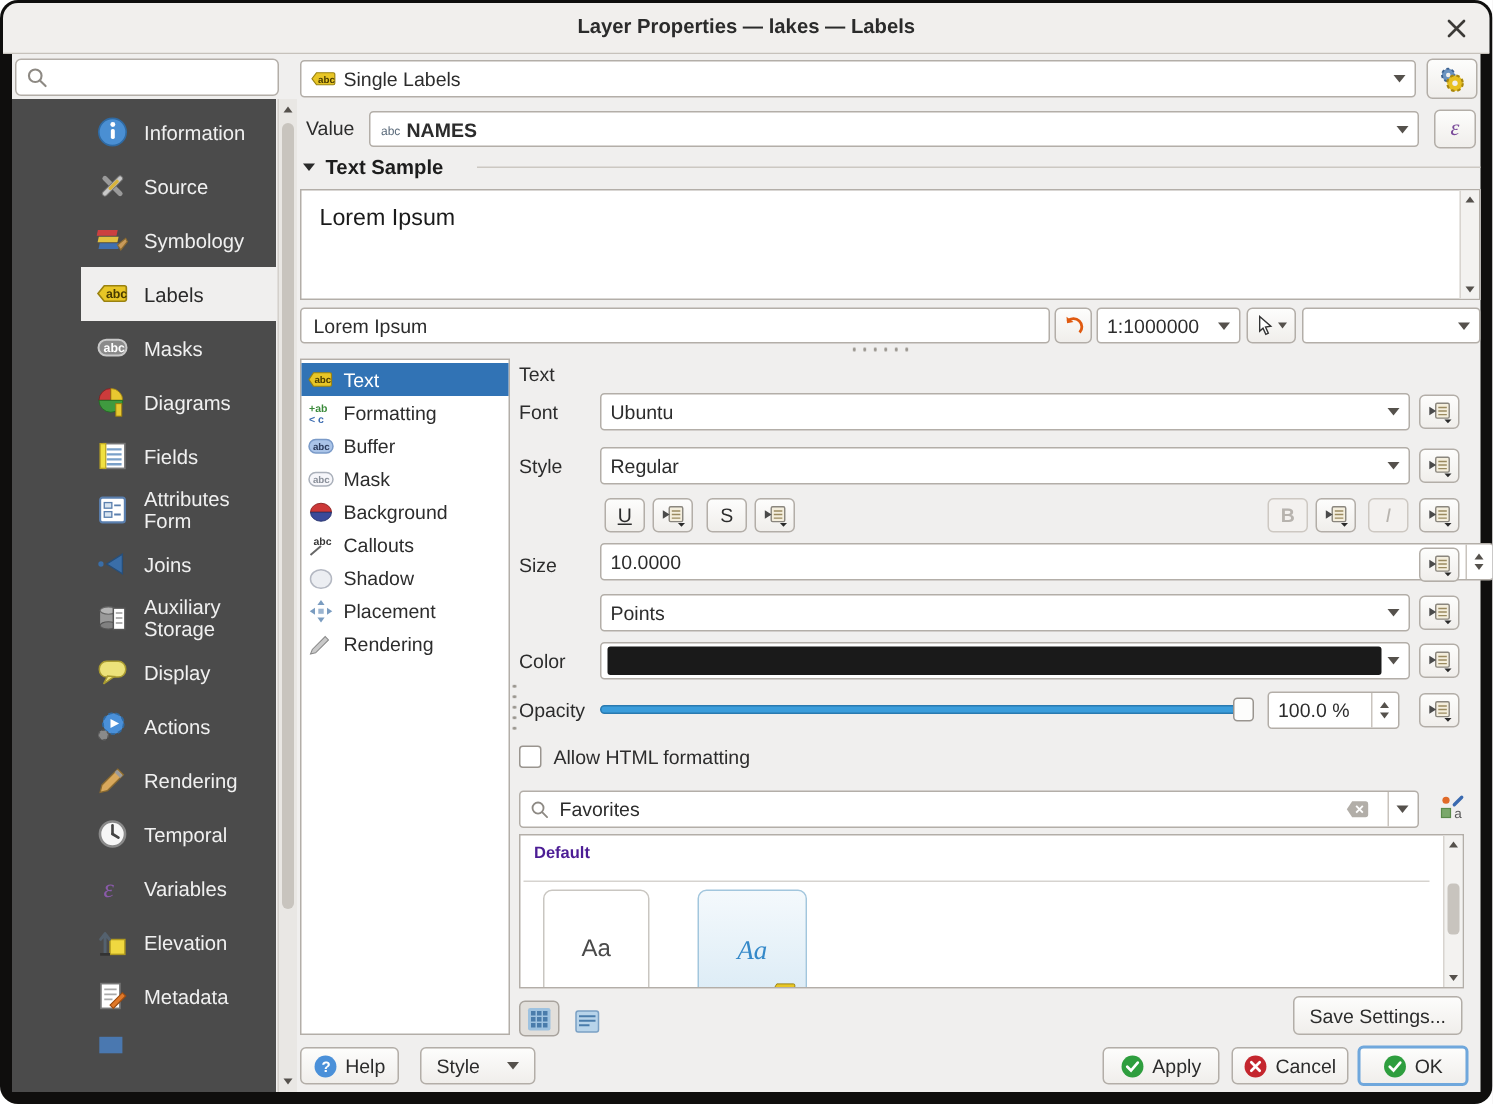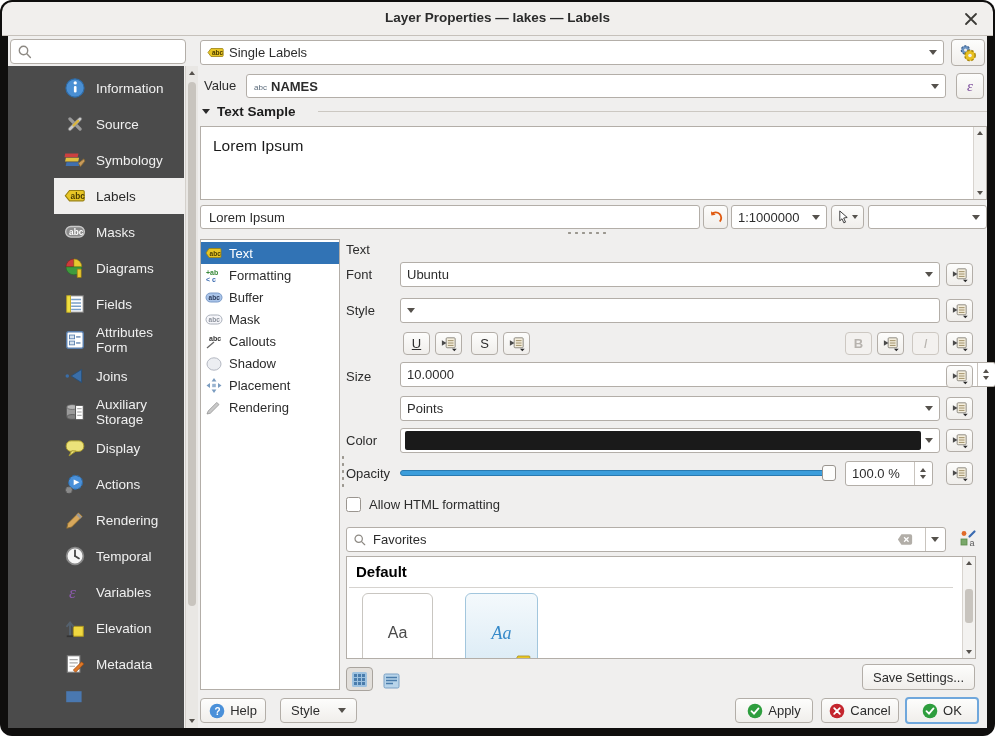--- a/index.html
+++ b/index.html
@@ -61,21 +61,21 @@
   .tab-item.sel { background:#3173b5; color:#fff; }
   .ticon { width:18px; height:17px; flex:0 0 18px; }
 
   .panel-title { position:absolute; left:146px; top:176px; font-size:13px; color:#2c2c2c; }
   .slider-wrap { position:absolute; left:200px; top:396px; width:436px; height:22px; }
   .slider-track { position:absolute; left:0; right:8px; top:8px; height:6px; background:#3b9ddb; border:1px solid #2a7ab0; border-radius:3px; }
   .slider-handle { position:absolute; right:0; top:3px; width:14px; height:16px; background:#fdfdfc; border:1px solid #9a958f; border-radius:3px; cursor:pointer; }
   .checkbox { position:absolute; left:146px; top:431px; width:15px; height:15px; background:#fff; border:1px solid #9a958f; border-radius:2.5px; cursor:pointer; }
 
   .default-box { position:absolute; left:146px; top:490px; width:630px; height:103px; background:#fff; border:1px solid #b3aea8; overflow:hidden; }
-  .default-title { position:absolute; left:9px; top:6px; font-size:15px; font-weight:bold; color:#000000; }
+  .default-title { position:absolute; left:9px; top:6px; font-size:11px; font-weight:bold; color:#4c1d95; }
   .default-rule { position:absolute; left:2px; right:22px; top:30px; border-top:1px solid #d6d3cf; }
   .style-card { position:absolute; top:36px; height:80px; border-radius:6px; display:flex; align-items:center; justify-content:center; cursor:pointer; }
   .card-default { left:15px; width:71px; background:#fff; border:1px solid #c9c6c1; font-size:16px; color:#4a4a4a; }
   .card-sel { left:118px; width:73px; background:linear-gradient(#f4f9fc,#d9eaf5); border:1px solid #a2c6dd; }
   .card-sel .aa { font-family:"Liberation Serif","DejaVu Serif",serif; font-style:italic; font-size:18px; color:#3589c9; }
   .abc-badge { position:absolute; right:6px; bottom:5px; }
 
   .toggle-btn { position:absolute; width:27px; height:24px; display:flex; align-items:center; justify-content:center; cursor:pointer; }
   .toggle-btn.pressed { background:#e2dfdb; border:1px solid #a9a49e; border-radius:4px; }
   .save-btn { position:absolute; left:662px; top:598px; width:113px; height:26px; }
@@ -349,20 +349,27 @@
         </div>
         <div class="tab-item">
           <svg class="ticon" viewBox="0 0 18 17">
               <rect x="1" y="4" width="16" height="9" rx="4.5" fill="#f6f6fa" stroke="#aab0ba"></rect>
               <text x="3.6" y="11" font-size="6.5" font-weight="bold" fill="#8a909a">abc</text>
             </svg>
           <span>Mask</span>
         </div>
         <div class="tab-item">
           <svg class="ticon" viewBox="0 0 18 17">
+              <path d="M2 8.5 a7 6 0 0 1 14 0 z" fill="#cc3838" stroke="#8a1f1f" stroke-width="0.6"></path>
+              <path d="M2 8.5 a7 6 0 0 0 14 0 z" fill="#3a4a9a" stroke="#222f6a" stroke-width="0.6"></path>
+            </svg>
+          <span>Background</span>
+        </div>
+        <div class="tab-item">
+          <svg class="ticon" viewBox="0 0 18 17">
               <text x="4" y="8" font-size="7" font-weight="bold" fill="#333">abc</text>
               <path d="M2 15 L9 9" stroke="#666" stroke-width="1.3"></path>
             </svg>
           <span>Callouts</span>
         </div>
         <div class="tab-item">
           <svg class="ticon" viewBox="0 0 18 17">
               <path d="M2 9 a7 6.2 0 0 1 14 0 a7 6.2 0 0 1 -14 0 z" fill="#eceef2" stroke="#b4b8c2"></path>
             </svg>
           <span>Shadow</span>
@@ -396,20 +403,21 @@
         <svg width="18" height="17" viewBox="0 0 19 17">
             <rect x="6.5" y="2.5" width="9.5" height="10.5" rx="1" fill="#f4eedd" stroke="#8a867e"></rect>
             <path d="M8.3 5.5 h6 M8.3 8 h6 M8.3 10.5 h6" stroke="#9a8a60" stroke-width="1"></path>
             <path d="M6.8 8 L2 5 V11 Z" fill="#4a4a4a"></path>
             <path d="M12.6 14 h5 L15.1 16.6 Z" fill="#2a2a2a"></path>
           </svg>
       </div>
 
       <span class="lbl" style="left:146px; top:237px">Style</span>
       <div class="combo" style="left:200px; top:232px; width:540px; height:25px">
+        <span class="grow">Regular</span>
         <span class="tri-dn"></span>
       </div>
       <div class="ovr" style="left:746px; top:233px">
         <svg width="18" height="17" viewBox="0 0 19 17">
             <rect x="6.5" y="2.5" width="9.5" height="10.5" rx="1" fill="#f4eedd" stroke="#8a867e"></rect>
             <path d="M8.3 5.5 h6 M8.3 8 h6 M8.3 10.5 h6" stroke="#9a8a60" stroke-width="1"></path>
             <path d="M6.8 8 L2 5 V11 Z" fill="#4a4a4a"></path>
             <path d="M12.6 14 h5 L15.1 16.6 Z" fill="#2a2a2a"></path>
           </svg>
       </div>

